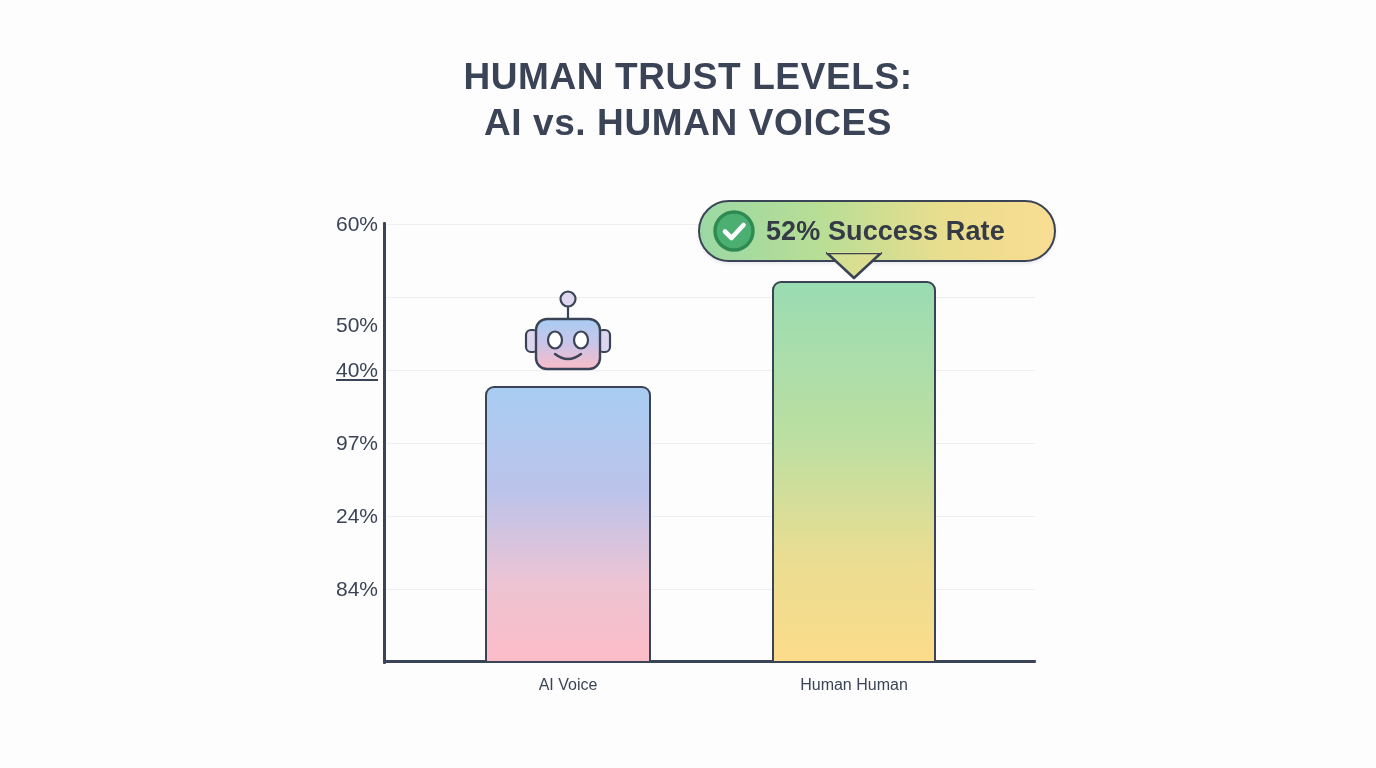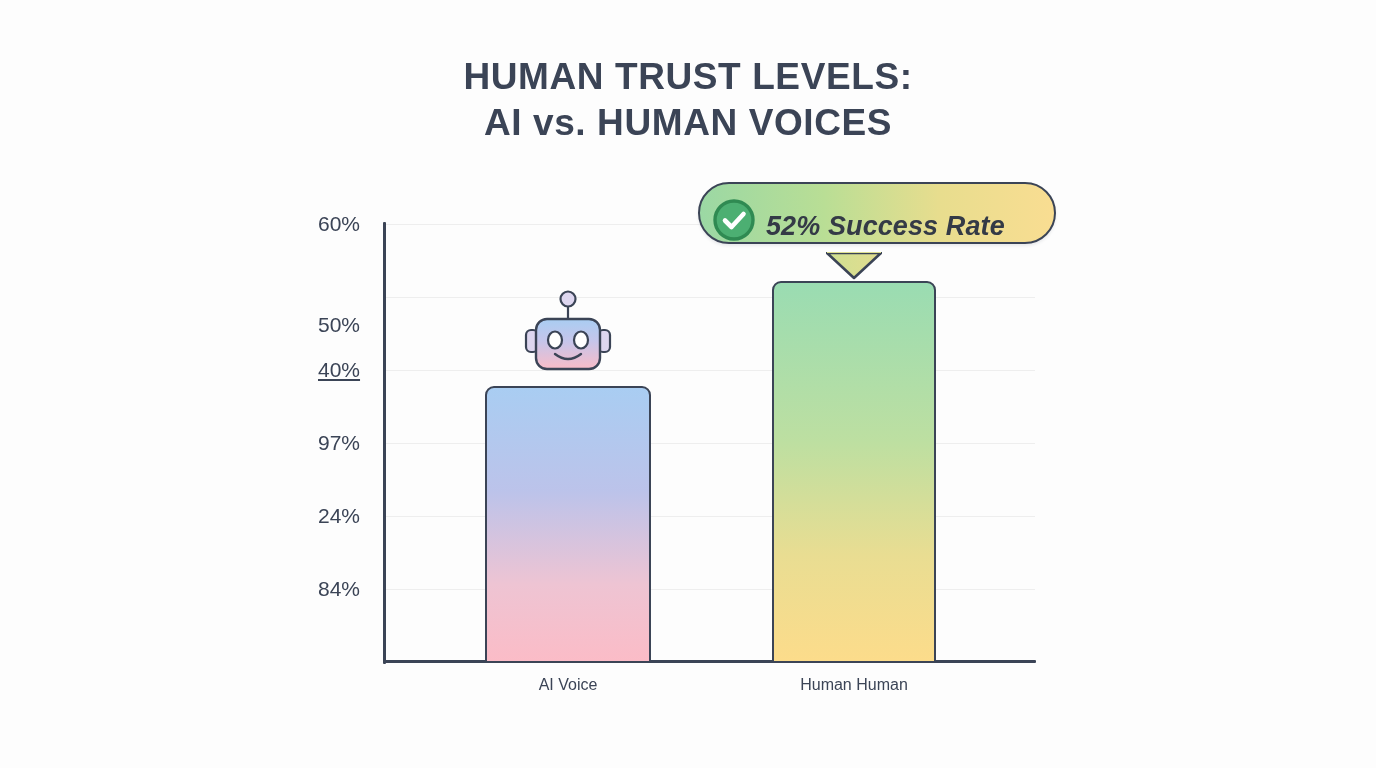--- a/index.html
+++ b/index.html
@@ -72,20 +72,21 @@
     width: 653px;
     height: 2.5px;
     background: #3b4456;
     border-radius: 1px;
   }
 
   .ytick {
     position: absolute;
     right: 1391px; 
     width: 60px;
+    text-align: right;
     font-size: 21px;
     color: #3b4456;
     font-family: "Liberation Sans", sans-serif;
   }
 
   
   .bar {
     position: absolute;
     border: 2.2px solid #3b4456;
     border-radius: 9px 9px 0 0;
@@ -123,32 +124,31 @@
     left: 519px;
     top: 290px;
     width: 98px;
     height: 82px;
   }
 
   
   .callout {
     position: absolute;
     left: 698px;
-    top: 182px;
+    top: 200px;
     width: 358px;
     height: 62px;
     border: 2.6px solid #3b4456;
     border-radius: 31px;
     box-sizing: border-box;
     background: linear-gradient(to right, #9bd8a4 0%, #b9de95 35%, #e8dd8e 68%, #f9dd92 100%);
     display: flex;
-    align-items: flex-end;
+    align-items: center;
     padding-left: 12px;
     box-shadow: 0 2px 3px rgba(60,70,90,0.10);
-    font-style: italic;
   }
   .callout-check {
     width: 44px;
     height: 44px;
     flex: 0 0 44px;
     margin-right: 10px;
   }
   .callout-text {
     font-family: "Liberation Sans", sans-serif;
     font-weight: bold;

